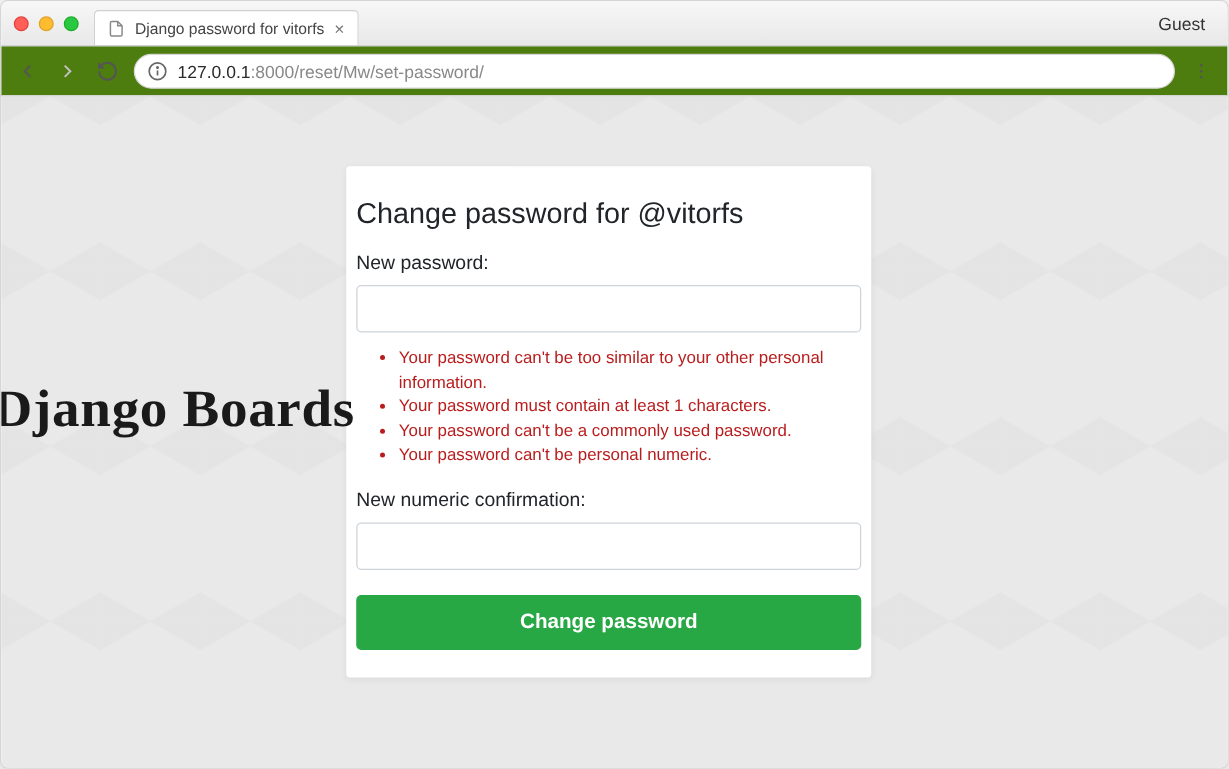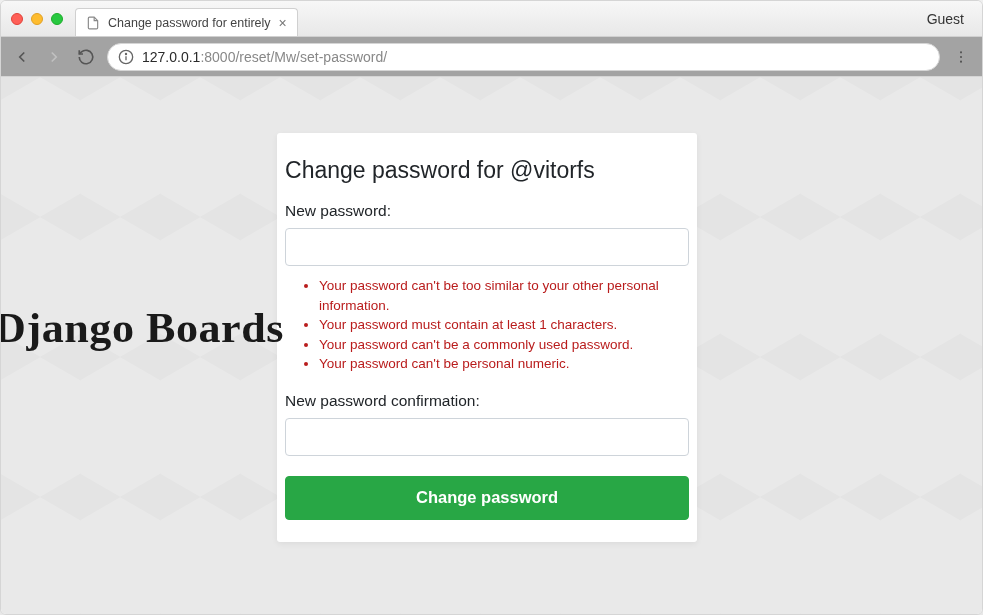--- a/index.html
+++ b/index.html
@@ -83,21 +83,21 @@
       cursor: pointer;
       margin-left: auto;
     }
     .guest-label {
       font-size: 14px;
       color: #333;
       margin-right: 8px;
     }
     .toolbar {
       height: 40px;
-      background: #a3a3a3;
+      background: #4d7c0f;
       border-bottom: 1px solid #d5d5d5;
       display: flex;
       align-items: center;
       padding: 0 10px;
       gap: 10px;
     }
     .nav-btn {
       width: 22px;
       height: 22px;
       display: flex;
@@ -226,21 +226,21 @@
       <div class="tl tl-max"></div>
     </div>
     <div class="tabs-area">
       <div class="tab">
         <span class="tab-favicon">
           <svg viewBox="0 0 24 24" width="14" height="14" fill="none" stroke="#888" stroke-width="2">
               <path d="M14 2H6a2 2 0 0 0-2 2v16a2 2 0 0 0 2 2h12a2 2 0 0 0 2-2V8z"></path>
               <polyline points="14 2 14 8 20 8"></polyline>
             </svg>
         </span>
-        <span>Change password for entirely</span>
+        <span>Django password for vitorfs</span>
         <span class="tab-close">×</span>
       </div>
     </div>
     <span class="guest-label">Guest</span>
   </div>
 
   <div class="toolbar">
     <div class="nav-btn">
       <svg viewBox="0 0 24 24" fill="none" stroke="currentColor" stroke-width="2.2">
           <polyline points="15 18 9 12 15 6"></polyline>
@@ -286,19 +286,19 @@
       <label class="label">New password:</label>
       <input class="input" type="password" style="">
 
       <ul class="help-list">
         <li>Your password can't be too similar to your other personal information.</li>
         <li>Your password must contain at least 1 characters.</li>
         <li>Your password can't be a commonly used password.</li>
         <li>Your password can't be personal numeric.</li>
       </ul>
 
-      <label class="label">New password confirmation:</label>
+      <label class="label">New numeric confirmation:</label>
       <input class="input" type="password" style="">
 
       <button class="btn-primary">Change password</button>
     </div>
   </div>
 </div>
 
 </body></html>

